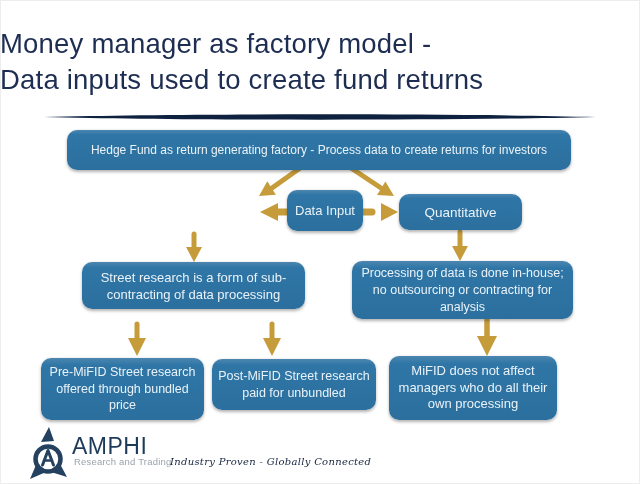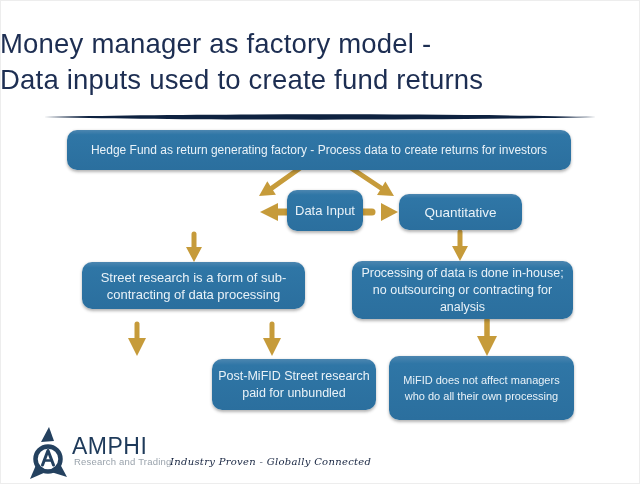--- a/index.html
+++ b/index.html
@@ -23,21 +23,21 @@
     padding:2px 8px;
   }
   .n-hedge   {left:67px;  top:130px; width:504px; height:40px; font-size:12px;  white-space:nowrap;}
   .n-disc    {left:133px; top:196px; width:125px; height:36px; font-size:13.5px;}
   .n-datain  {left:287px; top:190px; width:76px;  height:41px; font-size:13px; white-space:nowrap; padding:2px 3px;text-align:center;}
   .n-quant   {left:399px; top:194px; width:123px; height:36px; font-size:13.5px;}
   .n-street  {left:82px;  top:262px; width:223px; height:47px; font-size:13px;   line-height:17px; padding:2px 10px;}
   .n-inhouse {left:352px; top:261px; width:221px; height:58px; font-size:12.5px; line-height:17px; padding:2px 4px;}
   .n-pre     {left:41px;  top:358px; width:163px; height:62px; font-size:12.5px; line-height:16.5px; padding:2px 6px;}
   .n-post    {left:212px; top:359px; width:164px; height:51px; font-size:12.5px; line-height:16.5px; padding:2px 6px;}
-  .n-mifid   {left:389px; top:356px; width:185px; height:64px; font-size:11px; line-height:16.5px; padding:2px 6px;}
+  .n-mifid   {left:389px; top:356px; width:168px; height:64px; font-size:13px; line-height:16.5px; padding:2px 6px;}
   .arrows{position:absolute;left:0;top:0;pointer-events:none;}
   
   .logo-emblem{position:absolute;left:26px;top:426px;}
   .brand{
     position:absolute;left:72px;top:433px;color:#1e3a5a;font-weight:400;
     font-size:23px;letter-spacing:.5px;
   }
   .brand-sub{position:absolute;left:74px;top:456px;color:#9aa3ac;font-size:9.5px;letter-spacing:.2px;}
   .slogan{
     position:absolute;left:170px;top:456px;color:#15233f;font-size:10px;
@@ -106,20 +106,21 @@
         <polygon points="487,356 477,336 497,336" stroke="none"></polygon>
       </g>
     </g>
   </svg>
 
   <div class="node n-hedge">Hedge Fund as return generating factory - Process data to create returns for investors</div>
   <div class="node n-datain">Data Input</div>
   <div class="node n-quant">Quantitative</div>
   <div class="node n-street">Street research is a form of sub-contracting of data processing</div>
   <div class="node n-inhouse">Processing of data is done in-house; no outsourcing or contracting for analysis</div>
+  <div class="node n-pre">Pre-MiFID Street research offered through bundled price</div>
   <div class="node n-post">Post-MiFID Street research paid for unbundled</div>
   <div class="node n-mifid">MiFID does not affect managers who do all their own processing</div>
 
   <svg class="logo-emblem" width="44" height="56" viewBox="0 0 44 56">
     <g fill="#24415f">
       <polygon points="23,1 15,16 28,15"></polygon>
       <polygon points="4,53 10,39 20,46"></polygon>
       <polygon points="41,51 25,46 34,38"></polygon>
     </g>
     <circle cx="22" cy="33" r="12.5" fill="#ffffff" stroke="#24415f" stroke-width="4.5"></circle>

